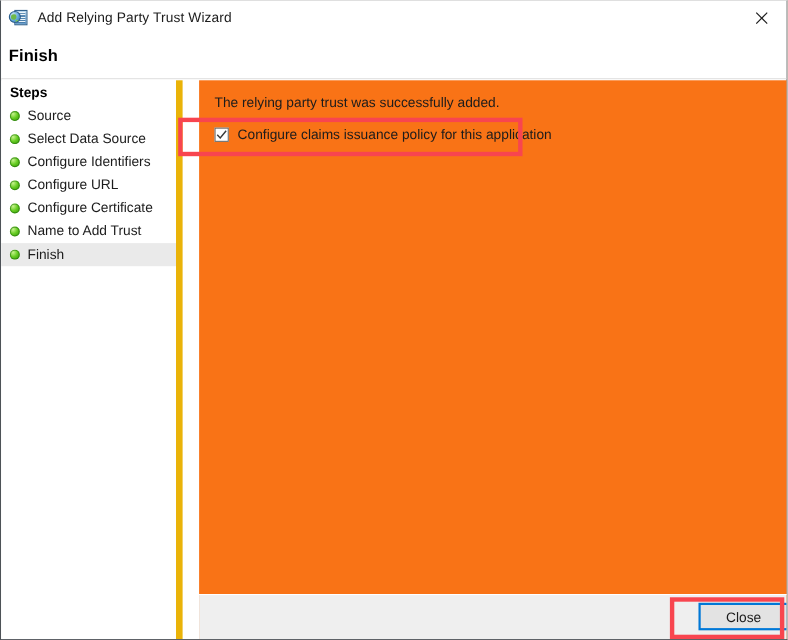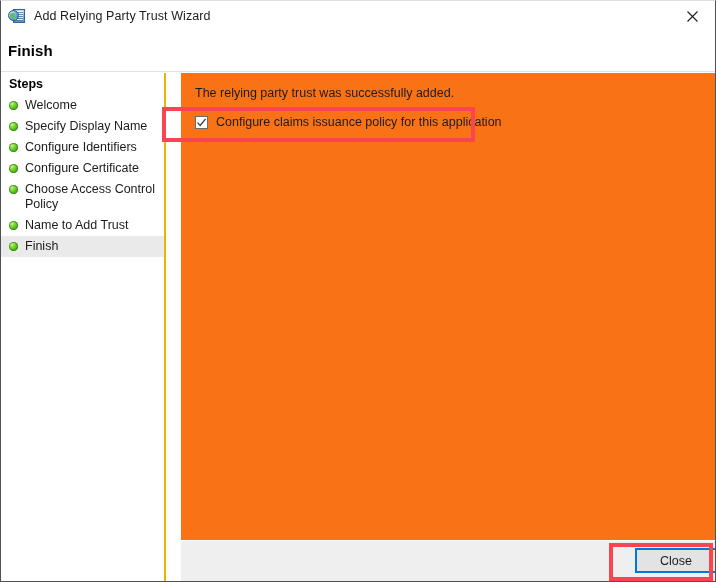--- a/index.html
+++ b/index.html
@@ -120,21 +120,21 @@
     letter-spacing: 0.1px;
   }
 
   
   .sidebar {
     position: absolute;
     left: 0; top: 72px;
     width: 165px;
     height: 509px;
     background: #ffffff;
-    border-right: 2px solid #eab308;
+    border-right: 6px solid #eab308;
     box-sizing: border-box;
   }
   .steps-head {
     font-size: 12.5px;
     font-weight: bold;
     color: #000000;
     padding: 4px 0 4px 8px;
   }
   .step {
     display: flex;
@@ -283,38 +283,37 @@
 
   <div class="header">
     <div class="header-title">Finish</div>
   </div>
 
   <div class="sidebar">
     <div class="steps-head">Steps</div>
 
     <div class="step">
       <span class="bullet"></span>
-      <span class="step-label">Welcome</span>
-    </div>
-    <div class="step">
-      <span class="bullet"></span>
-      <span class="step-label">Specify Display Name</span>
+      <span class="step-label">Source</span>
+    </div>
+    <div class="step">
+      <span class="bullet"></span>
+      <span class="step-label">Select Data Source</span>
     </div>
     <div class="step">
       <span class="bullet"></span>
       <span class="step-label">Configure Identifiers</span>
     </div>
     <div class="step">
       <span class="bullet"></span>
+      <span class="step-label">Configure URL</span>
+    </div>
+    <div class="step">
+      <span class="bullet"></span>
       <span class="step-label">Configure Certificate</span>
-    </div>
-    <div class="step">
-      <span class="bullet"></span>
-      <span class="step-label">Choose Access Control
-Policy</span>
     </div>
     <div class="step">
       <span class="bullet"></span>
       <span class="step-label">Name to Add Trust</span>
     </div>
     <div class="step current">
       <span class="bullet"></span>
       <span class="step-label">Finish</span>
     </div>
   </div>

